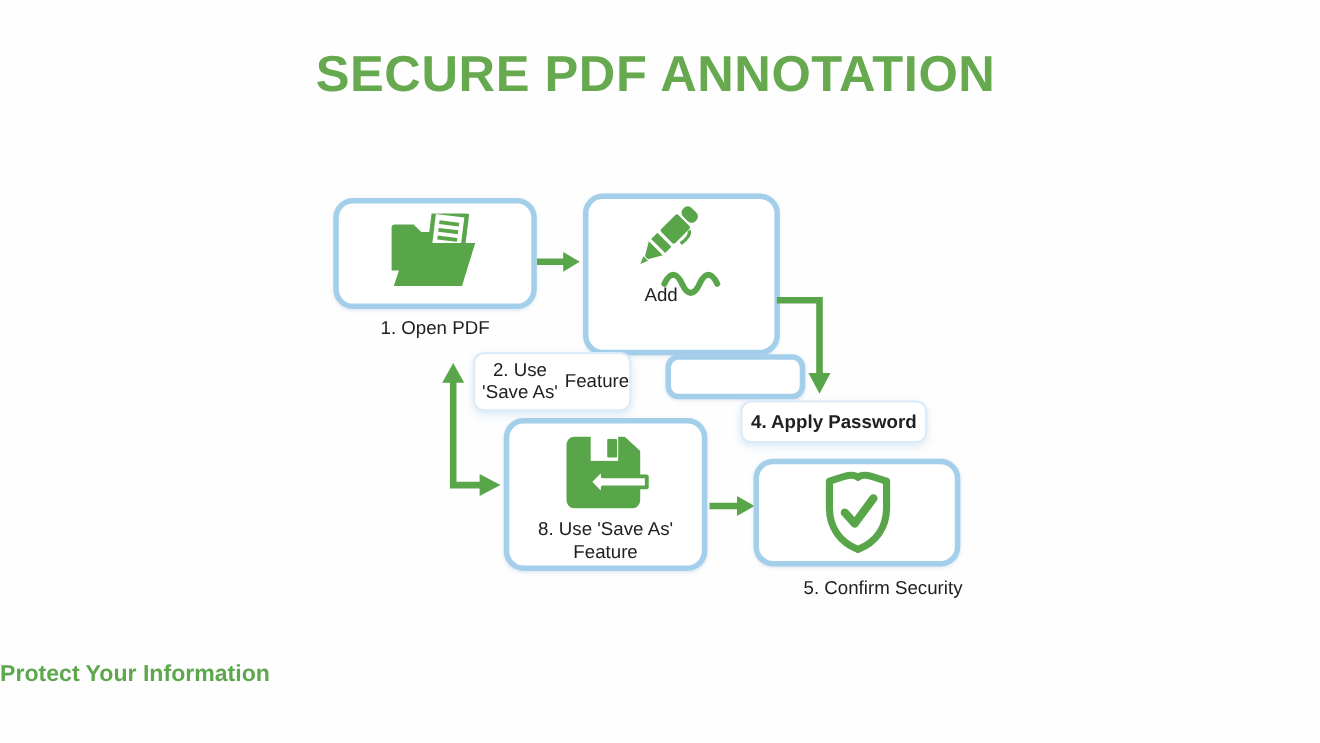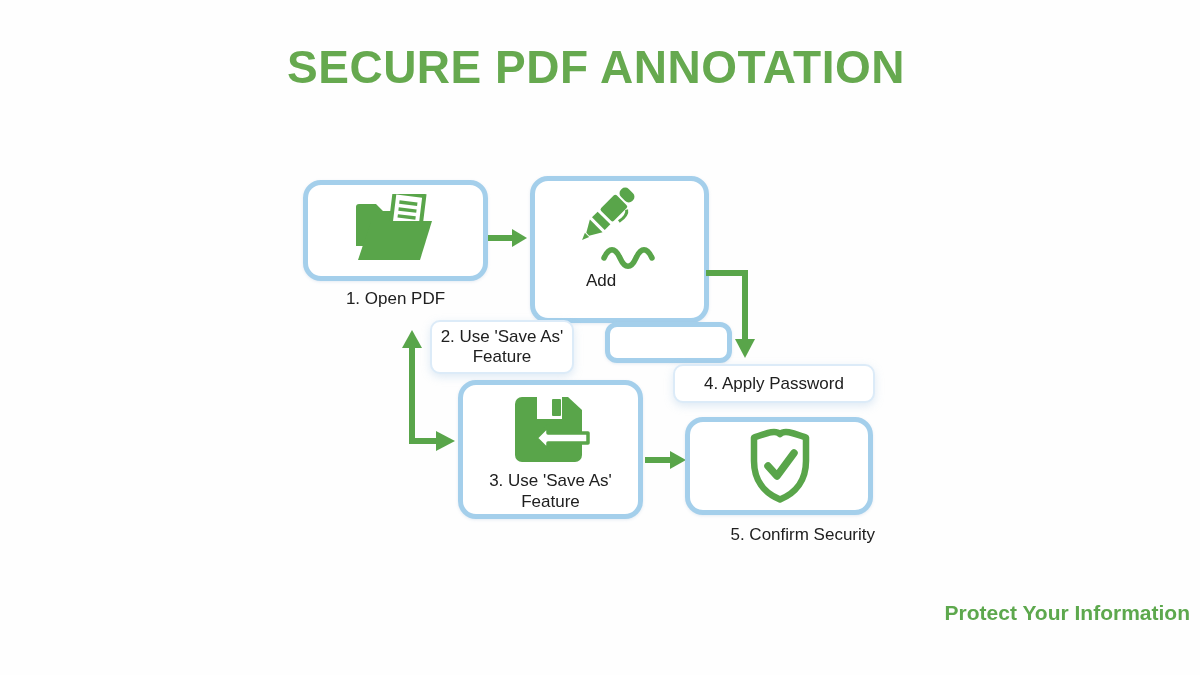--- a/index.html
+++ b/index.html
@@ -8,33 +8,33 @@
     background:#fefefe;
     font-family:"Liberation Sans",sans-serif;
     color:#202020;
   }
   .stage{position:absolute;inset:0;}
   .title{
     position:absolute;top:40px;left:0;width:1192px;text-align:center;
     font-size:46px;font-weight:bold;letter-spacing:.5px;color:#66a94f;
   }
   .footer{
-    position:absolute;top:601px;left:0;width:1190px;text-align:right;
+    position:absolute;top:601px;left:0;width:1190px;text-align:left;
     font-size:21px;font-weight:bold;color:#5da84d;
   }
   .flowbox{
     position:absolute;box-sizing:border-box;background:#ffffff;
     border:5px solid #a4cfeb;border-radius:18px;
     box-shadow:0 1px 3px rgba(150,180,210,.25);
   }
   .notebox{
     position:absolute;box-sizing:border-box;background:#ffffff;
     border:2px solid #dcebf8;border-radius:10px;
     box-shadow:0 3px 8px rgba(160,195,225,.35);
-    display:flex;flex-direction:column;align-items:center;justify-content:center;
+    display:flex;align-items:center;justify-content:center;
     font-size:17px;line-height:20px;text-align:center;color:#202020;
   }
   .steplabel{
     position:absolute;font-size:17px;line-height:21px;text-align:center;color:#202020;
   }
   .svgicon{position:absolute;}
   .arrow{position:absolute;}
 </style>
 </head>
 <body>
@@ -66,21 +66,21 @@
     <g fill="#59a54a" transform="rotate(45 30 34)">
       <rect x="22" y="-4" width="16" height="11" rx="5"></rect>
       <rect x="21" y="9" width="18" height="22" rx="2"></rect>
       <rect x="21" y="34" width="18" height="8"></rect>
       <polygon points="21,45 39,45 32,57 28,57"></polygon>
       <polygon points="27,58 33,58 30,65"></polygon>
       <path d="M40,12 q5,3 3,14" stroke="#59a54a" stroke-width="3" fill="none"></path>
     </g>
     <path d="M30,74 c5,-11 11,-11 16,0 s11,11 16,0 s11,-11 16,0" stroke="#59a54a" stroke-width="5.5" fill="none" stroke-linecap="round"></path>
   </svg>
-  <div class="steplabel" style="left:530px;top:270px;width:142px;">
+  <div class="steplabel" style="left:530px;top:258px;width:142px;">
     <span style="display:block">Add</span>
   </div>
 
   <svg class="arrow" style="left:706px;top:265px;" width="56" height="100" viewBox="0 0 56 100">
     <path d="M0,8 H39 V76" fill="none" stroke="#59a54a" stroke-width="6"></path>
     <polygon points="29,74 49,74 39,93" fill="#59a54a"></polygon>
   </svg>
 
   <div class="flowbox" style="left:605px;top:322px;width:127px;height:41px;border-radius:12px;"></div>
 
@@ -96,25 +96,25 @@
   </svg>
 
   <div class="flowbox" style="left:458px;top:380px;width:185px;height:139px;"></div>
   <svg class="svgicon" style="left:508px;top:390px;" width="86" height="78" viewBox="0 0 86 78">
     <path d="M14,7 H60 L74,20 V65 a7,7 0 0 1 -7,7 H14 a7,7 0 0 1 -7,-7 V14 a7,7 0 0 1 7,-7 Z" fill="#59a54a"></path>
     <rect x="29" y="4" width="25" height="25" fill="#ffffff"></rect>
     <rect x="44" y="9" width="9" height="17" rx="1" fill="#59a54a"></rect>
     <polygon points="28,48 40,36 40,43 80,43 80,53 40,53 40,60" fill="#ffffff" stroke="#59a54a" stroke-width="3.5" stroke-linejoin="round"></polygon>
   </svg>
   <div class="steplabel" style="left:458px;top:470px;width:185px;">
-    <span style="display:block">3. Use 'Save As'</span>
+    <span style="display:block">8. Use 'Save As'</span>
     <span style="display:block">Feature</span>
   </div>
 
-  <div class="notebox" style="left:673px;top:364px;width:202px;height:39px;">
+  <div class="notebox" style="left:673px;top:364px;width:170px;height:39px;font-weight:bold;">
     <span>4. Apply Password</span>
   </div>
 
   <svg class="arrow" style="left:641px;top:448px;" width="46" height="24" viewBox="0 0 46 24">
     <line x1="4" y1="12" x2="30" y2="12" stroke="#59a54a" stroke-width="6"></line>
     <polygon points="29,3 29,21 45,12" fill="#59a54a"></polygon>
   </svg>
 
   <div class="flowbox" style="left:685px;top:417px;width:188px;height:98px;"></div>
   <svg class="svgicon" style="left:749px;top:427px;" width="62" height="77" viewBox="0 0 62 77">

